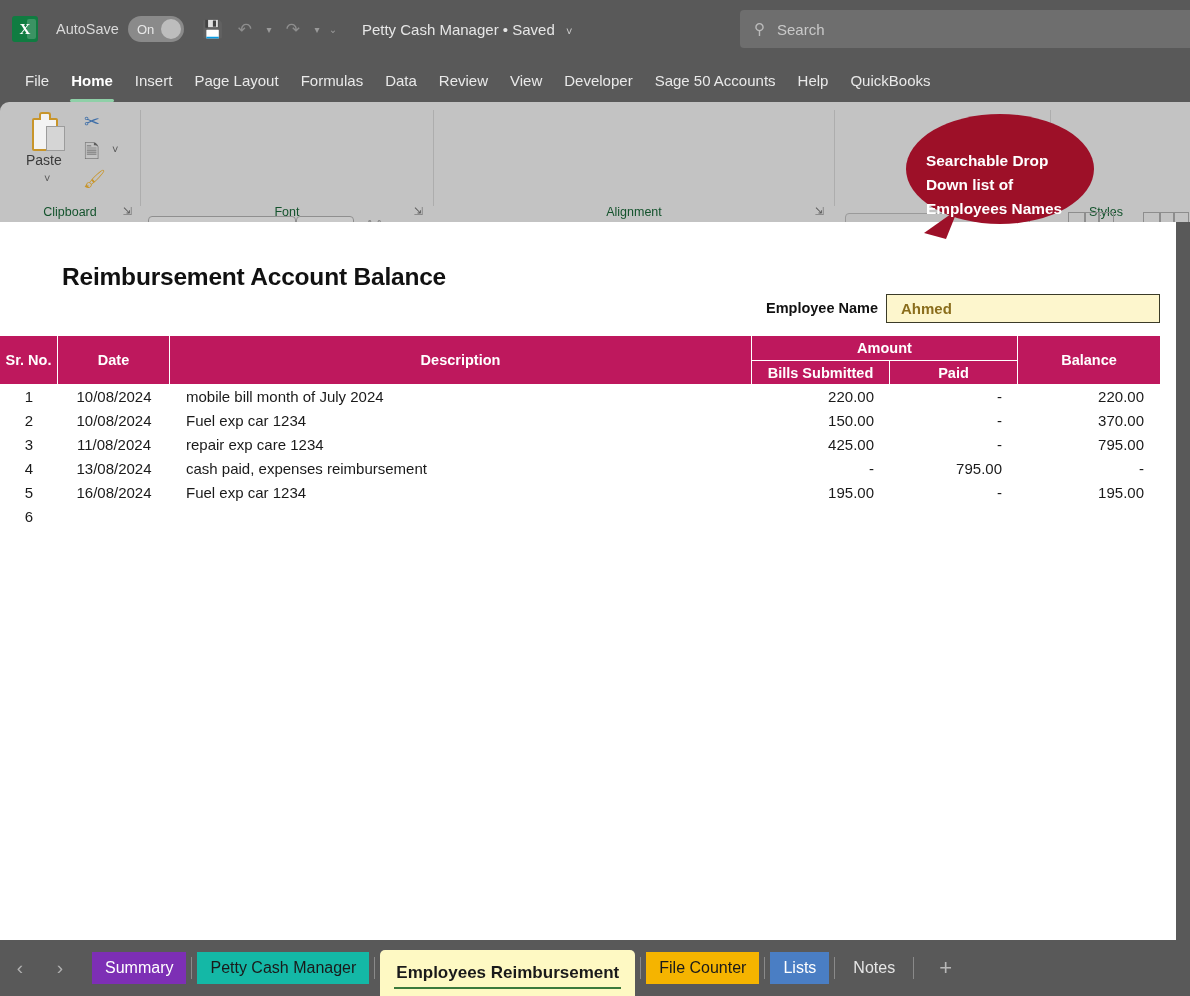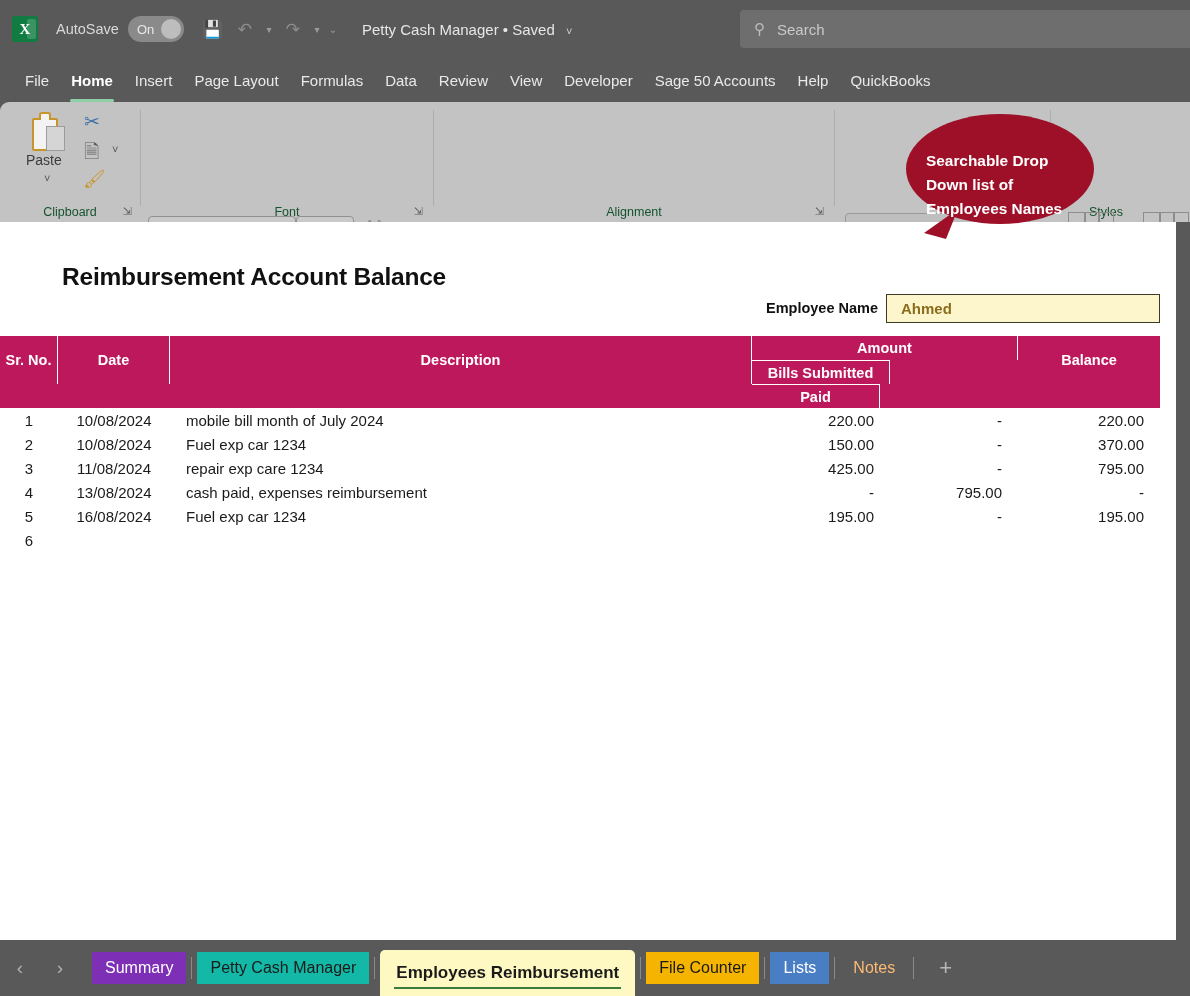--- a/index.html
+++ b/index.html
@@ -216,21 +216,21 @@
   .bc.right{ justify-content:flex-end; padding-right:16px; }
 
   
   .tabbar {
     position:absolute; left:0; top:940px; width:1190px; height:56px;
     background:#595959; display:flex; align-items:center;
   }
   .navarrow { color:#b0b0b0; font-size:19px; width:40px; text-align:center; }
   .stab {
     height:32px; display:flex; align-items:center; padding:0 13px;
-    font-size:16px; white-space:nowrap; color:#fdba74;
+    font-size:16px; white-space:nowrap; color:#e5e5e5;
   }
   .stab.sel {
     height:46px; background:#fef9c3; color:#1a1a1a; font-weight:bold;
     border-radius:5px 5px 0 0; align-self:flex-end; position:relative;
     padding:0 16px; font-size:17px;
   }
   .stab.sel::after {
     content:""; position:absolute; left:14px; right:14px; bottom:7px;
     height:2px; background:#3c7a3c;
   }
@@ -385,21 +385,21 @@
   </div>
 
   <div class="tbl">
     <div class="thead">
       <div class="hrow">
         <div class="hc c-sr tall">Sr. No.</div>
         <div class="hc c-date tall">Date</div>
         <div class="hc c-desc tall">Description</div>
         <div style="width:266px;">
           <div class="hc c-amt top" style="width:266px;">Amount</div>
-          <div style="display:flex;flex-direction:column;">
+          <div style="display:flex;">
             <div class="hc c-bill bot">Bills Submitted</div>
             <div class="hc c-paid bot">Paid</div>
           </div>
         </div>
         <div class="hc c-bal tall">Balance</div>
       </div>
     </div>
 
     <div>
       <div class="brow">

